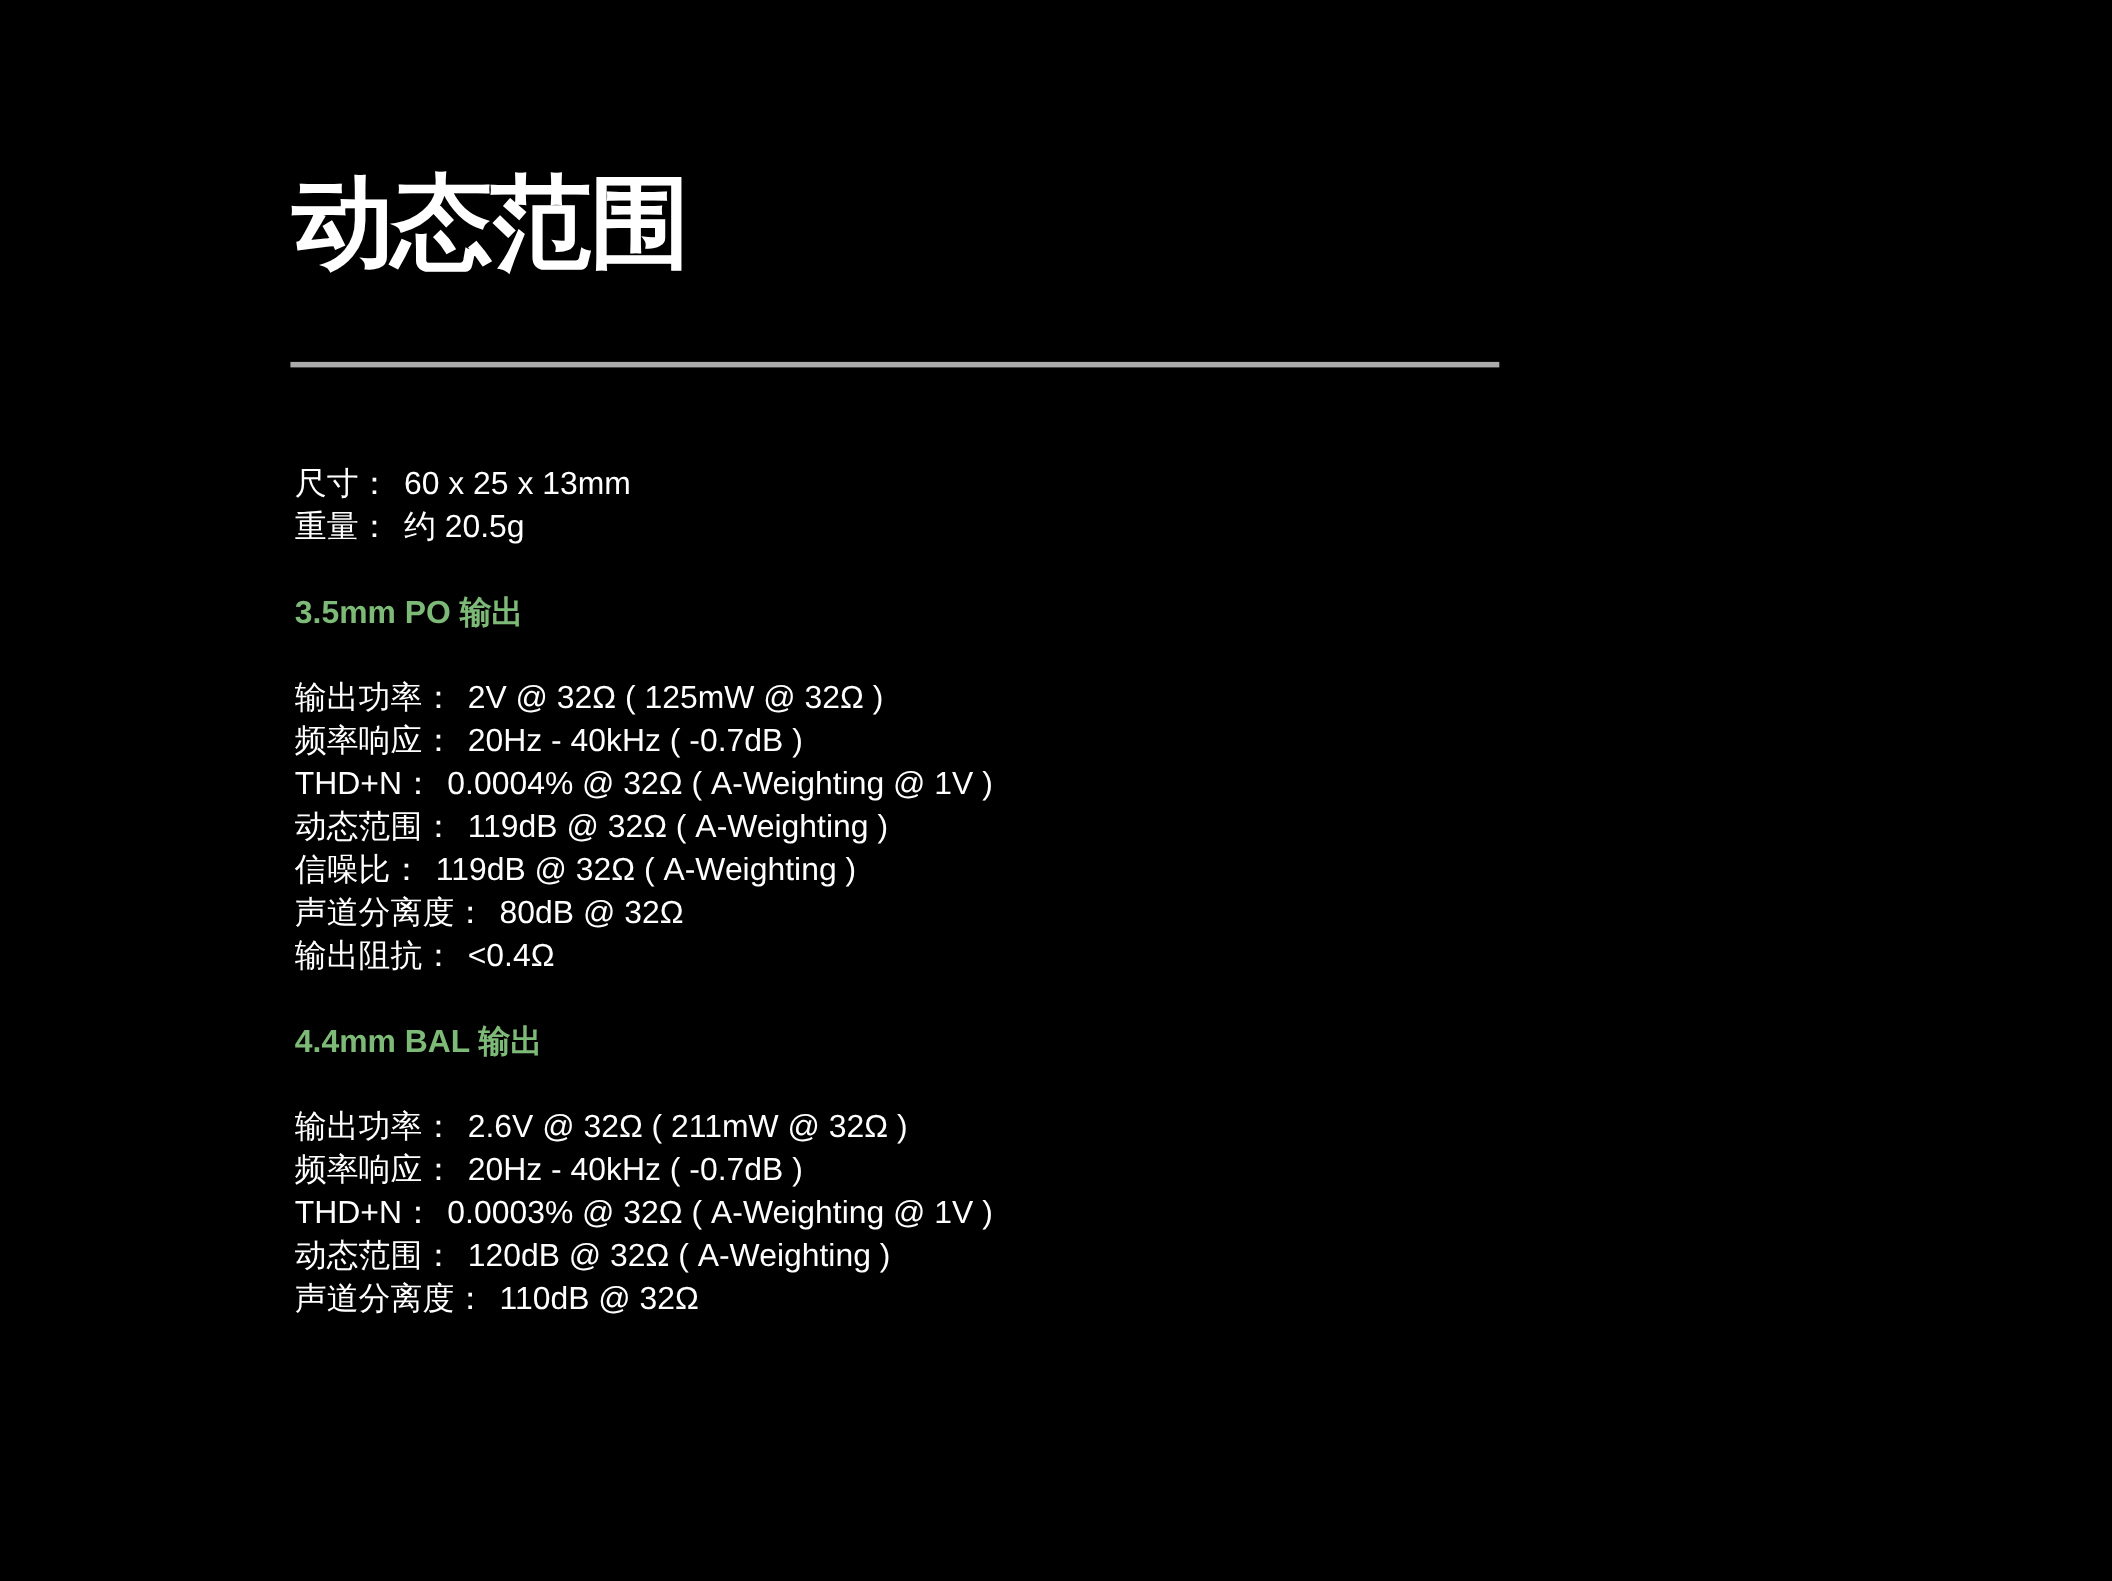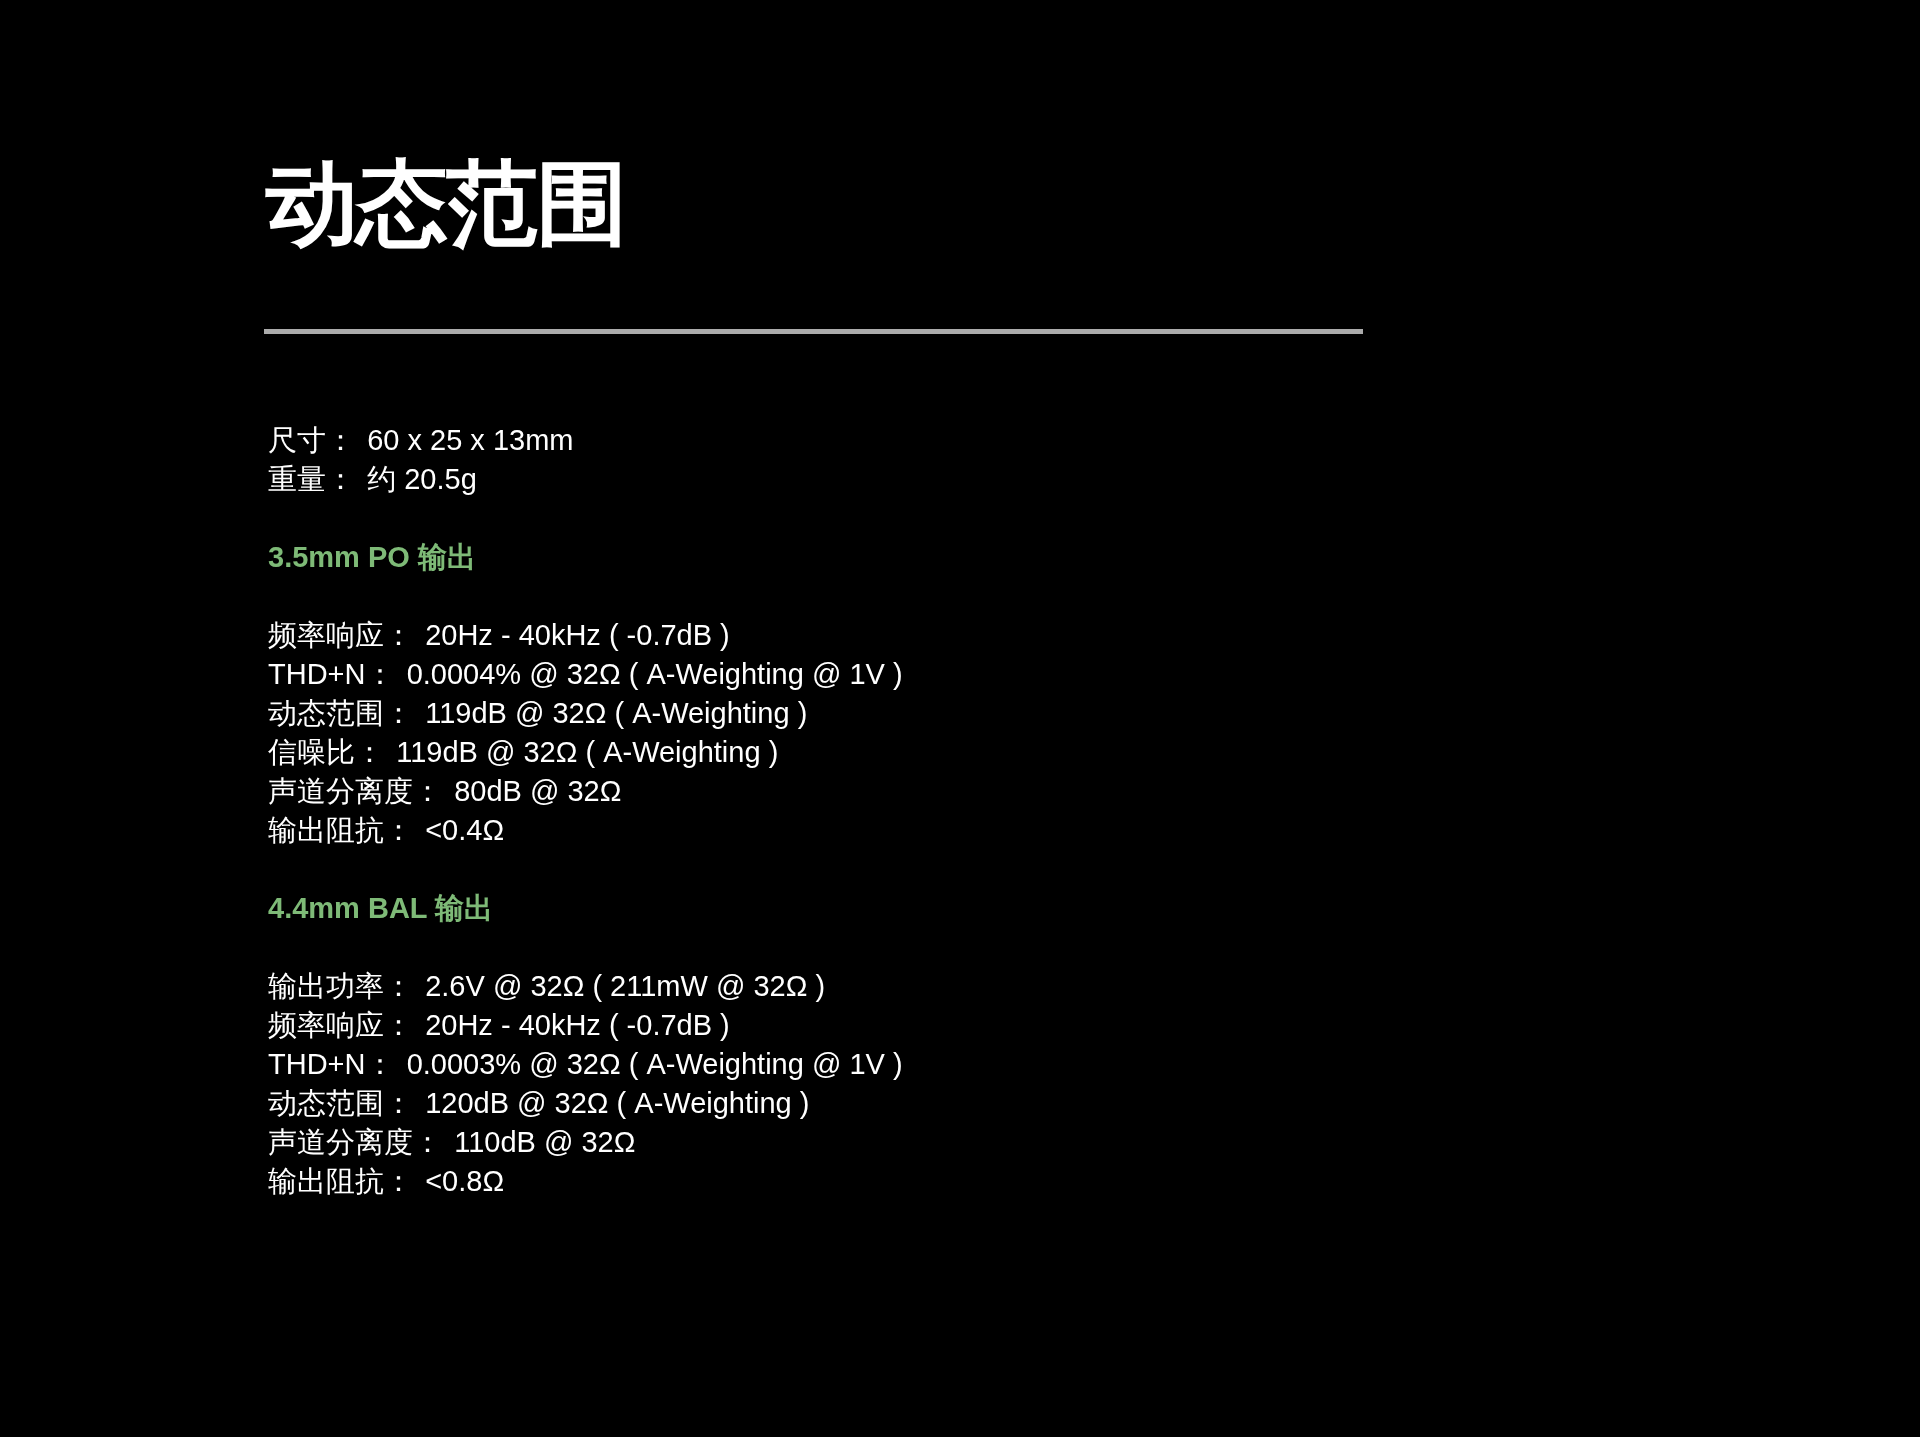--- a/index.html
+++ b/index.html
@@ -65,20 +65,23 @@
     <span class="spec-label">尺寸：</span><span class="spec-value">60 x 25 x 13mm</span>
   </div>
 
   <div class="spec-row">
     <span class="spec-label">重量：</span><span class="spec-value">约 20.5g</span>
   </div>
 </div>
   <div id="sections">
   <div class="section-heading">3.5mm PO 输出</div>
 
+  <div class="spec-row">
+    <span class="spec-label">输出功率：</span><span class="spec-value">2V @ 32Ω ( 125mW @ 32Ω )</span>
+  </div>
 
   <div class="spec-row">
     <span class="spec-label">频率响应：</span><span class="spec-value">20Hz - 40kHz ( -0.7dB )</span>
   </div>
 
   <div class="spec-row">
     <span class="spec-label">THD+N：</span><span class="spec-value">0.0004% @ 32Ω ( A-Weighting @ 1V )</span>
   </div>
 
   <div class="spec-row">
@@ -113,17 +116,14 @@
 
   <div class="spec-row">
     <span class="spec-label">动态范围：</span><span class="spec-value">120dB @ 32Ω ( A-Weighting )</span>
   </div>
 
 
   <div class="spec-row">
     <span class="spec-label">声道分离度：</span><span class="spec-value">110dB @ 32Ω</span>
   </div>
 
-  <div class="spec-row">
-    <span class="spec-label">输出阻抗：</span><span class="spec-value">&lt;0.8Ω</span>
-  </div>
 </div>
 </div>
 
 </body></html>

